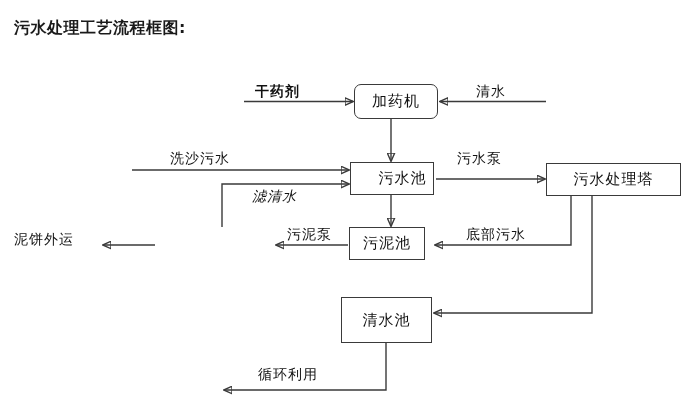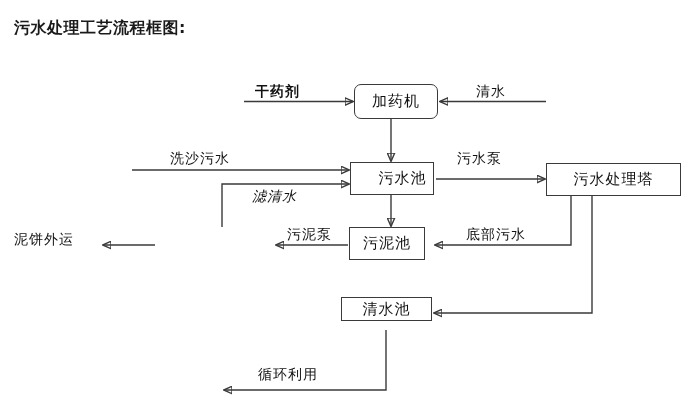--- a/index.html
+++ b/index.html
@@ -120,21 +120,21 @@
 
   <div class="node" style="left:546px;top:163px;width:135px;height:33px;">
     <span>污水处理塔</span>
   </div>
 
 
   <div class="node" style="left:349px;top:227px;width:76px;height:33px;">
     <span>污泥池</span>
   </div>
 
-  <div class="node" style="left:341px;top:297px;width:91px;height:24px;">
+  <div class="node" style="left:341px;top:297px;width:91px;height:46px;">
     <span>清水池</span>
   </div>
 
   <div class="edge-label" style="left:255px;top:83px;font-weight:bold;">干药剂</div>
 
   <div class="edge-label" style="left:476px;top:83px;text-align:right;">清水</div>
 
   <div class="edge-label" style="left:170px;top:150px;">洗沙污水</div>
 
   <div class="edge-label" style="left:252px;top:188px;font-style:italic;">滤清水</div>

